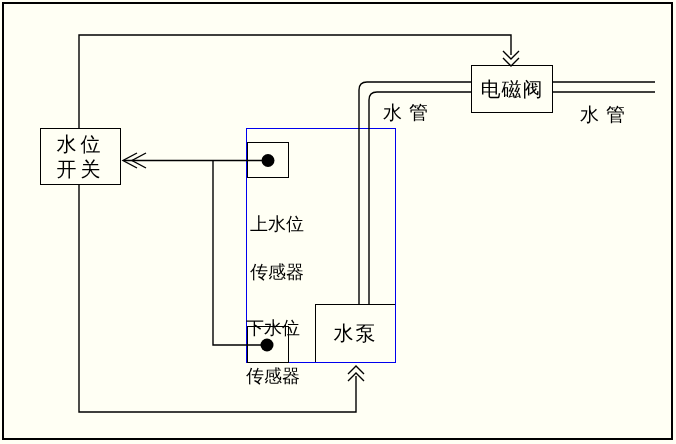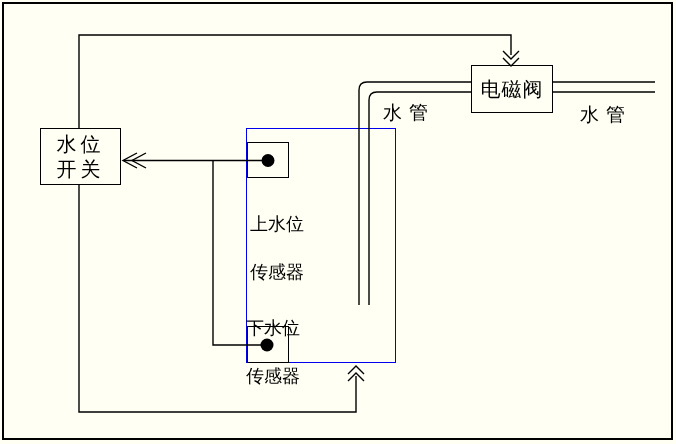--- a/index.html
+++ b/index.html
@@ -63,20 +63,23 @@
   .pipe-label-right { left: 580px; top: 102px; }
   .label-line { display: block; }
 </style>
 </head>
 <body>
 
 <div class="stage">
 
   <div class="frame"></div>
 
+  <div class="node-box pump-box">
+    <span class="label-line">水泵</span>
+  </div>
 
   <div class="reservoir-box"></div>
 
   <div class="node-box switch-box">
     <span class="label-line">水位</span>
     <span class="label-line">开关</span>
   </div>
 
   <div class="node-box valve-box">
     <span class="label-line">电磁阀</span>

